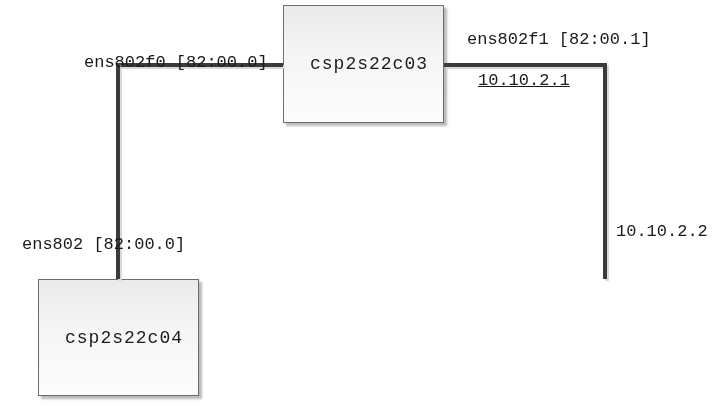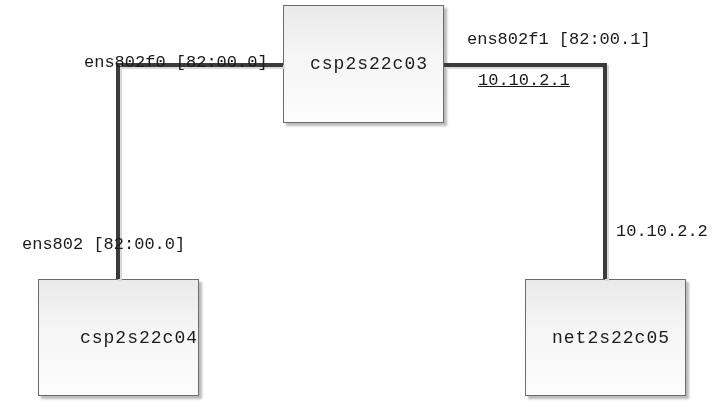--- a/index.html
+++ b/index.html
@@ -41,21 +41,21 @@
   }
   .net-label {
     position: absolute;
     font-size: 17px;
     line-height: 17px;
     color: #1a1a1a;
     white-space: nowrap;
     z-index: 3;
   }
   #node-top    { left: 283px; top: 5px;   width: 161px; height: 118px; }
-  #node-left   { left: 38px;  top: 279px; width: 161px; height: 117px; justify-content: flex-end; }
+  #node-left   { left: 38px;  top: 279px; width: 161px; height: 117px; }
   #node-right  { left: 525px; top: 279px; width: 161px; height: 117px; }
 
   #link-left-h  { left: 116px; top: 63px; width: 167px; height: 4px; }
   #link-left-v  { left: 116px; top: 63px; width: 4px;   height: 216px; }
   #link-right-h { left: 444px; top: 63px; width: 163px; height: 4px; }
   #link-right-v { left: 603px; top: 63px; width: 4px;   height: 216px; }
 
   #lbl-l-top-if  { left: 84px;  top: 31px; margin-top: 23px; }
   #lbl-l-top-ip  { left: 143px; top: 72px; }
   #lbl-r-top-if  { left: 454px; top: 31px; margin-left: 13px; }
@@ -75,23 +75,20 @@
 
   <div id="link-right-h" class="link-seg"></div>
   <div id="link-right-v" class="link-seg"></div>
 
   <div id="node-top" class="node">
     <span class="node-label">csp2s22c03</span>
   </div>
   <div id="node-left" class="node">
     <span class="node-label">csp2s22c04</span>
   </div>
-  <div id="node-right" class="node">
-    <span class="node-label">net2s22c05</span>
-  </div>
 
   <div id="lbl-l-top-if" class="net-label">ens802f0 [82:00.0]</div>
   <div id="lbl-l-bot-if" class="net-label">ens802 [82:00.0]</div>
 
   <div id="lbl-r-top-if" class="net-label">ens802f1 [82:00.1]</div>
   <div id="lbl-r-top-ip" class="net-label">10.10.2.1</div>
   <div id="lbl-r-bot-ip" class="net-label">10.10.2.2</div>
 
 </div>
 

